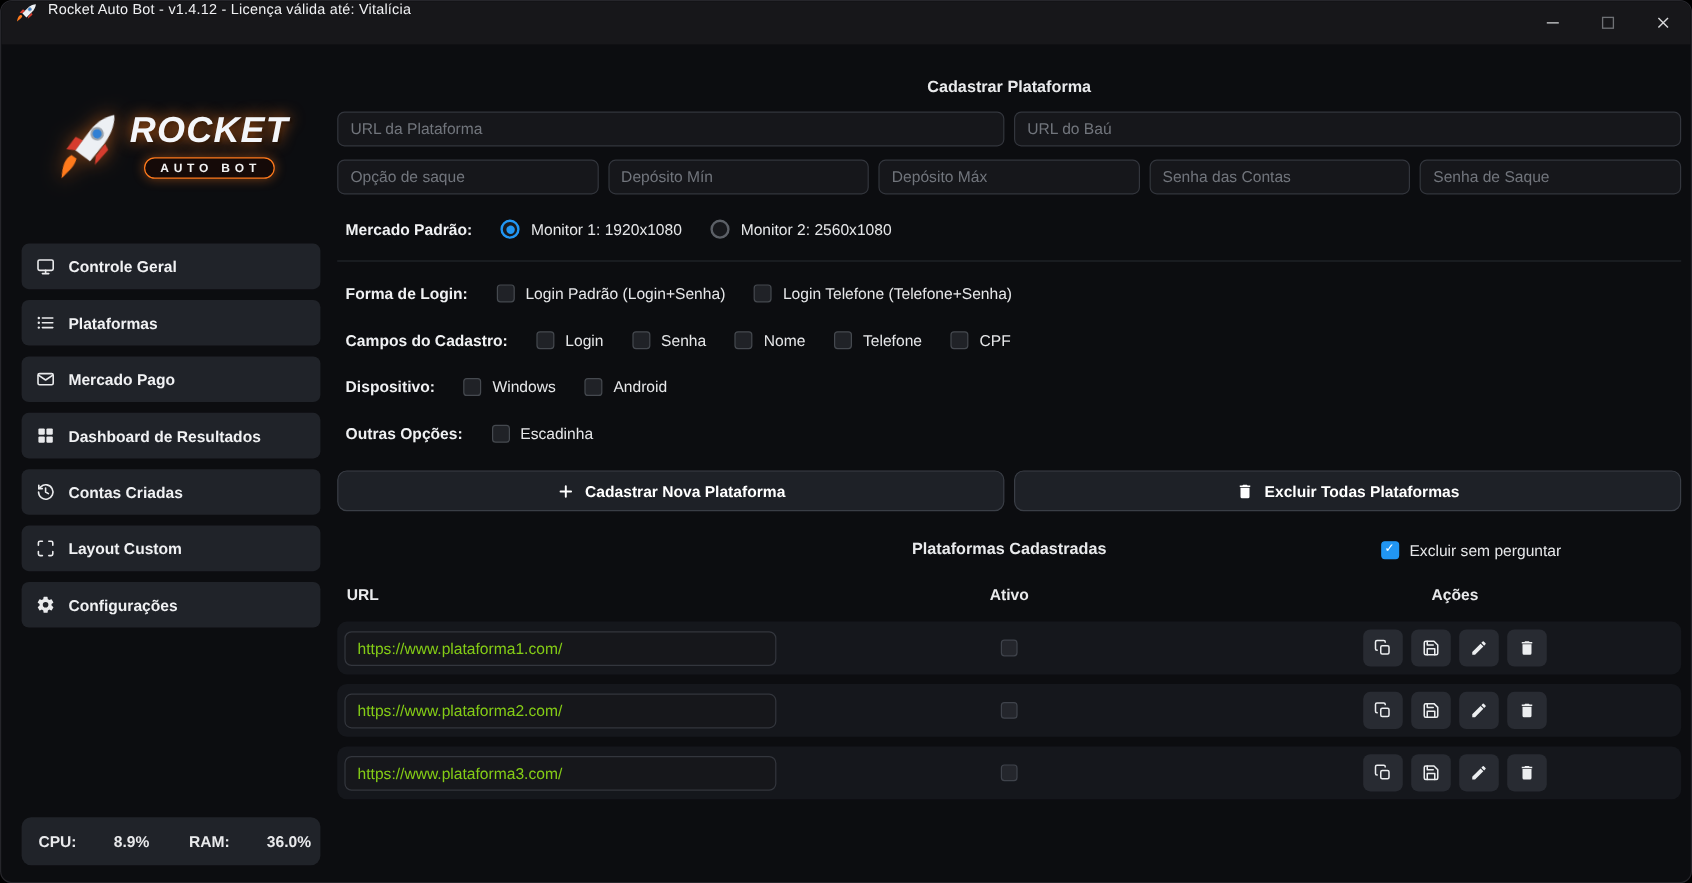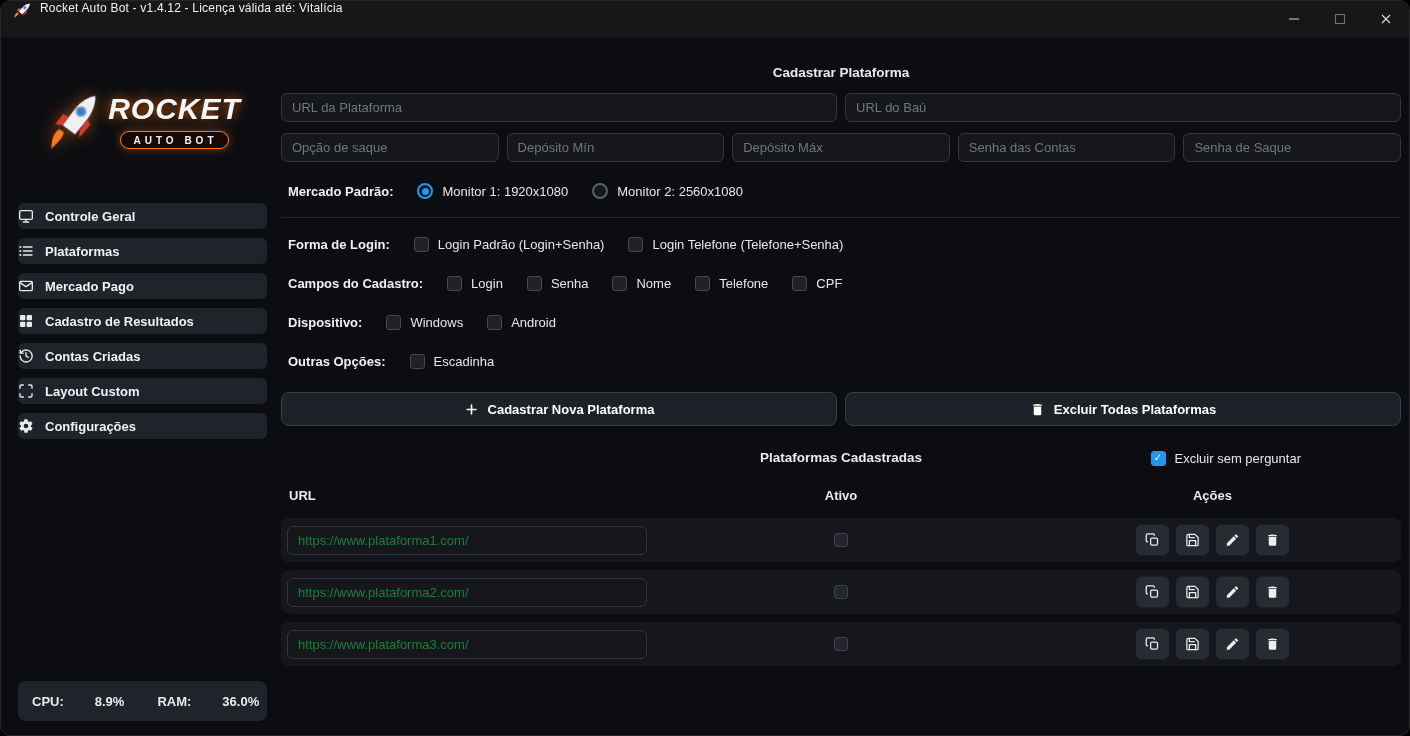--- a/index.html
+++ b/index.html
@@ -19,31 +19,31 @@
   .sidebar{width:272px;box-sizing:border-box;padding:8px 6px 0 17px;position:relative;flex:none;}
   .main{flex:1;box-sizing:border-box;padding:0 8px;position:relative;}
   
   .logo{height:150px;display:flex;align-items:center;justify-content:center;gap:6px;margin-bottom:8px;}
   .logo-rocket{display:inline-flex;transform:rotate(-8deg);filter:drop-shadow(0 0 8px rgba(255,122,28,.55));}
   .logo-rocket svg{width:58px;height:58px;}
   .logo-text{display:flex;flex-direction:column;align-items:center;gap:5px;}
   .logo-main{font-size:30px;font-weight:900;font-style:italic;letter-spacing:1px;color:#f4f6fa;text-shadow:0 0 12px rgba(255,122,28,.85),2px 2px 2px rgba(0,0,0,.7);}
   .logo-sub{font-size:10px;font-weight:700;letter-spacing:4px;color:#f2f2f2;padding:3px 10px 2px 12px;border:1px solid #ff7a1c;border-radius:10px;background:#150a08;box-shadow:0 0 10px rgba(255,122,28,.45);}
   
-  .side-item{display:flex;align-items:center;gap:11px;height:26px;background:#202329;border-radius:6px;padding:0 0;margin-bottom:9px;font-size:13px;font-weight:700;color:#f0f1f3;cursor:pointer;}
+  .side-item{display:flex;align-items:center;gap:11px;height:38px;background:#202329;border-radius:6px;padding:0 12px;margin-bottom:9px;font-size:13px;font-weight:700;color:#f0f1f3;cursor:pointer;}
   .side-item .icon{display:inline-flex;color:#e9eaec;}
   .side-item .icon svg{width:16px;height:16px;}
   .stats{position:absolute;left:17px;right:6px;bottom:16px;height:40px;background:#202329;border-radius:8px;display:flex;align-items:center;padding:10px 14px;font-size:13px;font-weight:700;box-sizing:border-box;}
   .stat-label{margin-right:31px;}
   .stat-value{margin-right:33px;}
   .stat-value:last-child{margin-right:0;}
   
   .section-title{text-align:center;font-size:13.5px;font-weight:700;margin:26px 0 10px;line-height:20px;}
   .input-row{display:flex;gap:8px;margin-bottom:11px;}
-  .text-input{flex:1;height:29px;background:#16171b;border:1px solid #33363d;border-radius:6px;color:#15803d;padding:0 10px;font-size:13px;font-family:inherit;box-sizing:border-box;outline:none;min-width:0;}
+  .text-input{flex:1;height:29px;background:#16171b;border:1px solid #33363d;border-radius:6px;color:#84cc16;padding:0 10px;font-size:13px;font-family:inherit;box-sizing:border-box;outline:none;min-width:0;}
   .text-input::placeholder{color:#71757c;}
   #option-rows{margin-top:16px;}
   .option-row{display:flex;align-items:center;gap:24px;height:26px;margin:13px 0;padding:0 7px;}
   .opt-label{font-size:13px;font-weight:700;color:#f0f1f3;}
   .check-item{display:inline-flex;align-items:center;gap:9px;font-size:13px;color:#e6e7e9;cursor:pointer;}
   .checkbox{width:15px;height:15px;border-radius:3px;border:1px solid #45494f;background:#202227;display:inline-flex;align-items:center;justify-content:center;box-sizing:border-box;flex:none;}
   .checkbox.checked{background:#2196f3;border-color:#2196f3;}
   .checkbox.checked::after{content:'✓';color:#fff;font-size:10px;font-weight:700;line-height:1;}
   .radio{width:16px;height:16px;border-radius:50%;border:2px solid #5c6067;background:#17181c;display:inline-flex;align-items:center;justify-content:center;box-sizing:border-box;flex:none;}
   .radio.on{border-color:#2196f3;}
@@ -151,21 +151,21 @@
           </div>
           <div class="side-item">
             <span class="icon">
               <svg viewBox="0 0 24 24" fill="currentColor" style="display: block;">
                 <rect x="3" y="3" width="8" height="8" rx="1.5"></rect>
                 <rect x="13" y="3" width="8" height="8" rx="1.5"></rect>
                 <rect x="3" y="13" width="8" height="8" rx="1.5"></rect>
                 <rect x="13" y="13" width="8" height="8" rx="1.5"></rect>
               </svg>
             </span>
-            <span class="side-label">Cadastro de Resultados</span>
+            <span class="side-label">Dashboard de Resultados</span>
           </div>
           <div class="side-item">
             <span class="icon">
               <svg viewBox="0 0 24 24" fill="none" stroke="currentColor" stroke-width="2" stroke-linecap="round" stroke-linejoin="round" style="display: block;">
                 <path d="M3.2 12a9 9 0 1 0 2.8-6.5L3.5 7.8"></path>
                 <path d="M3.5 3.5v4.3h4.3"></path>
                 <path d="M12 7v5l3.5 2"></path>
               </svg>
             </span>
             <span class="side-label">Contas Criadas</span>

